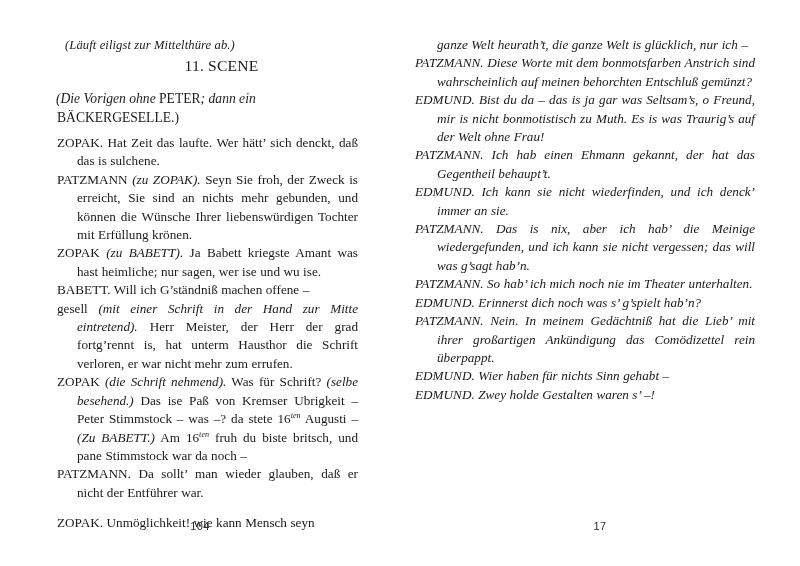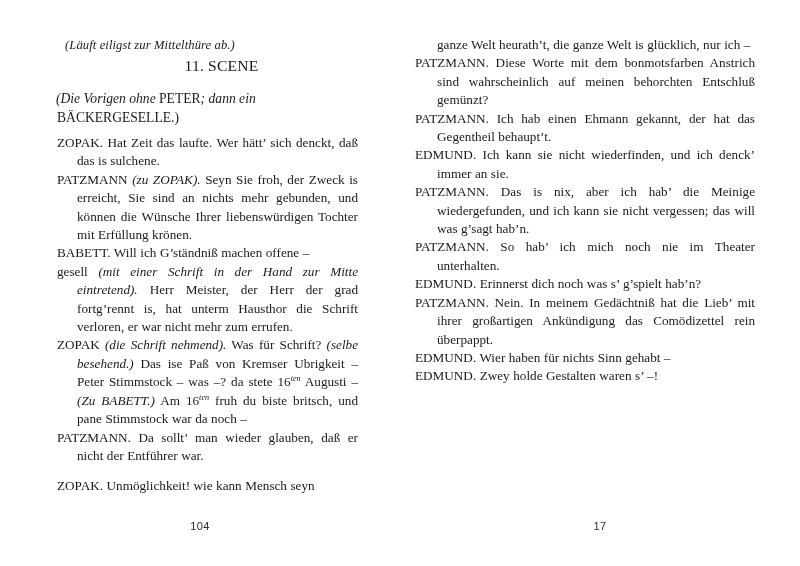--- a/index.html
+++ b/index.html
@@ -67,21 +67,21 @@
   }
   .cast-note .it { font-style: italic; }
   .speech {
     margin: 0 0 0 0;
     padding-left: 20px;
     text-indent: -20px;
     text-align: justify;
     text-align-last: left;
     word-spacing: .2px;
   }
-  .leaf-right .speech { padding-left: 22px; text-indent: -22px; }
+  .leaf-right .speech { padding-left: 22px; text-indent: -22px; font-style: italic; }
   .speaker {
     font-variant: normal;
   }
   .it { font-style: italic; }
   .sup {
     font-size: 0.62em;
     vertical-align: super;
     line-height: 0;
     font-style: italic;
   }
@@ -119,20 +119,23 @@
         </div>
 
         <div class="speech">
           <span class="speaker">ZOPAK.</span><span> Hat Zeit das laufte. Wer hätt’ sich denckt, daß das is sulchene.</span>
         </div>
 
         <div class="speech">
           <span class="speaker">PATZMANN</span><span class="it"> (zu ZOPAK).</span><span> Seyn Sie froh, der Zweck is erreicht, Sie sind an nichts mehr gebunden, und können die Wünsche Ihrer liebenswürdigen Tochter mit Erfüllung krönen.</span>
         </div>
 
+        <div class="speech">
+          <span class="speaker">ZOPAK</span><span class="it"> (zu BABETT).</span><span> Ja Babett kriegste Amant was hast heimliche; nur sagen, wer ise und wu ise.</span>
+        </div>
 
         <div class="speech nojust">
           <span class="speaker">BABETT.</span><span> Will ich G’ständniß machen offene –</span>
         </div>
 
         <div class="speech">
           <span class="speaker">gesell</span><span class="it"> (mit einer Schrift in der Hand zur Mitte eintretend).</span><span> Herr Meister, der Herr der grad fortg’rennt is, hat unterm Hausthor die Schrift verloren, er war nicht mehr zum errufen.</span>
         </div>
 
         <div class="speech">
@@ -155,20 +158,23 @@
       <div class="col">
 
         <div class="speech" style="padding-left:22px;text-indent:0">
           <span>ganze Welt heurath’t, die ganze Welt is glücklich, nur ich –</span>
         </div>
 
         <div class="speech">
           <span class="speaker">PATZMANN.</span><span> Diese Worte mit dem bonmotsfarben Anstrich sind wahrscheinlich auf meinen behorchten Entschluß gemünzt?</span>
         </div>
         <div class="speech">
+          <span class="speaker">EDMUND.</span><span> Bist du da – das is ja gar was Seltsam’s, o Freund, mir is nicht bonmotistisch zu Muth. Es is was Traurig’s auf der Welt ohne Frau!</span>
+        </div>
+        <div class="speech">
           <span class="speaker">PATZMANN.</span><span> Ich hab einen Ehmann gekannt, der hat das Gegentheil behaupt’t.</span>
         </div>
         <div class="speech">
           <span class="speaker">EDMUND.</span><span> Ich kann sie nicht wiederfinden, und ich denck’ immer an sie.</span>
         </div>
         <div class="speech">
           <span class="speaker">PATZMANN.</span><span> Das is nix, aber ich hab’ die Meinige wiedergefunden, und ich kann sie nicht vergessen; das will was g’sagt hab’n.</span>
         </div>
         <div class="speech">
           <span class="speaker">PATZMANN.</span><span> So hab’ ich mich noch nie im Theater unterhalten.</span>

